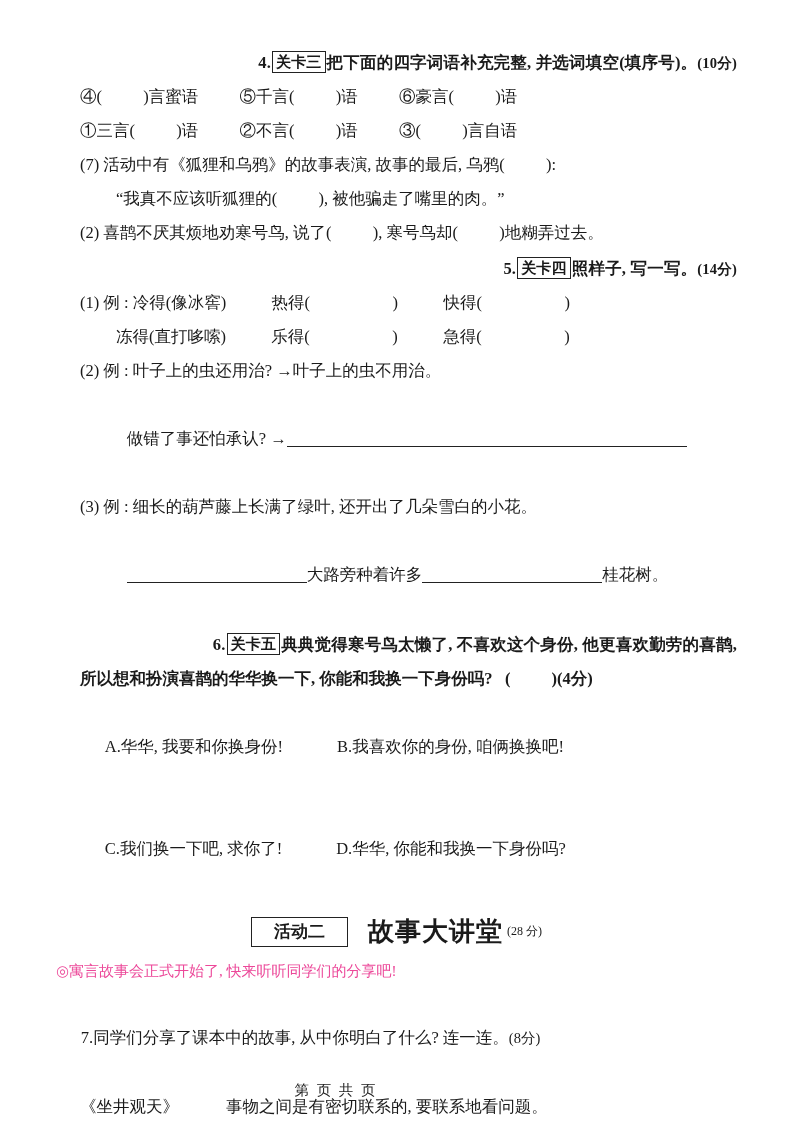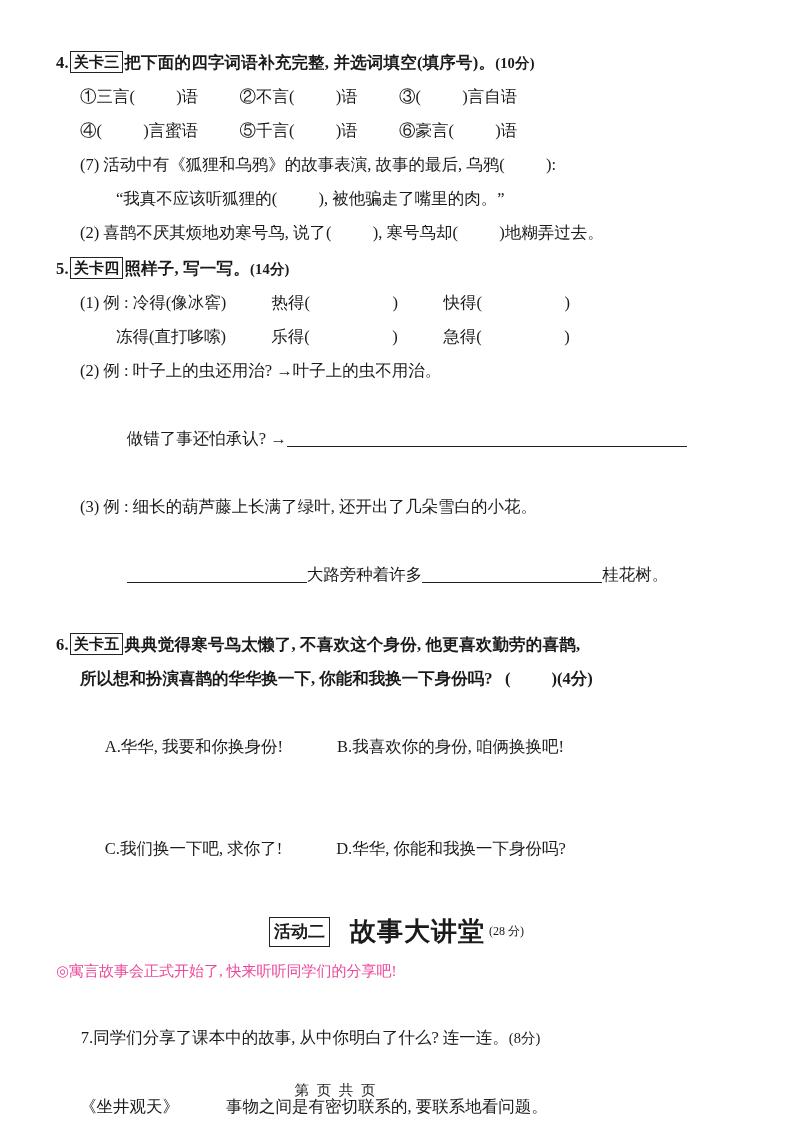--- a/index.html
+++ b/index.html
@@ -29,20 +29,21 @@
   .line {
     font-size: 16.5px;
     line-height: 34px;
     white-space: pre-wrap;
   }
   .qhead {
     font-size: 16.5px;
     line-height: 34px;
     font-weight: 700;
     letter-spacing: 0.2px;
+    text-align: right;
   }
   .qhead .num { font-weight: 700; }
   .bracketed {
     display: inline-block;
     border: 1.4px solid #222;
     padding: 0px 3px;
     line-height: 20px;
     font-size: 15px;
     margin: 0 1px;
     position: relative;
@@ -58,21 +59,21 @@
     height: 19px;
     vertical-align: -3px;
   }
   .activity-bar {
     text-align: center;
     margin: 14px 0 6px 0;
   }
   .activity-tag {
     display: inline-block;
     border: 1.6px solid #222;
-    padding: 2px 4px;
+    padding: 2px 22px;
     font-size: 17px;
     font-weight: 700;
     line-height: 24px;
     margin-right: 20px;
     vertical-align: middle;
   }
   .activity-title {
     font-size: 26px;
     font-weight: 700;
     vertical-align: middle;
@@ -116,22 +117,22 @@
 </style>
 </head>
 <body>
 
 <div class="page">
 
   <div class="q">
     <div class="qhead">
       <span class="num">4.</span><span class="bracketed">关卡三</span><span>把下面的四字词语补充完整, 并选词填空(填序号)。</span><span class="small">(10分)</span>
     </div>
+    <div class="line indent1">④(          )言蜜语          ⑤千言(          )语          ⑥豪言(          )语</div>
     <div class="line indent1">①三言(          )语          ②不言(          )语          ③(          )言自语</div>
-    <div class="line indent1">④(          )言蜜语          ⑤千言(          )语          ⑥豪言(          )语</div>
     <div class="line indent1">(7) 活动中有《狐狸和乌鸦》的故事表演, 故事的最后, 乌鸦(          ):</div>
     <div class="line indent3">“我真不应该听狐狸的(          ), 被他骗走了嘴里的肉。”</div>
     <div class="line indent1">(2) 喜鹊不厌其烦地劝寒号鸟, 说了(          ), 寒号鸟却(          )地糊弄过去。</div>
   </div>
 
   <div class="q">
     <div class="qhead">
       <span class="num">5.</span><span class="bracketed">关卡四</span><span>照样子, 写一写。</span><span class="small">(14分)</span>
     </div>
     <div class="line indent1">(1) 例 : 冷得(像冰窖)           热得(                    )           快得(                    )</div>

